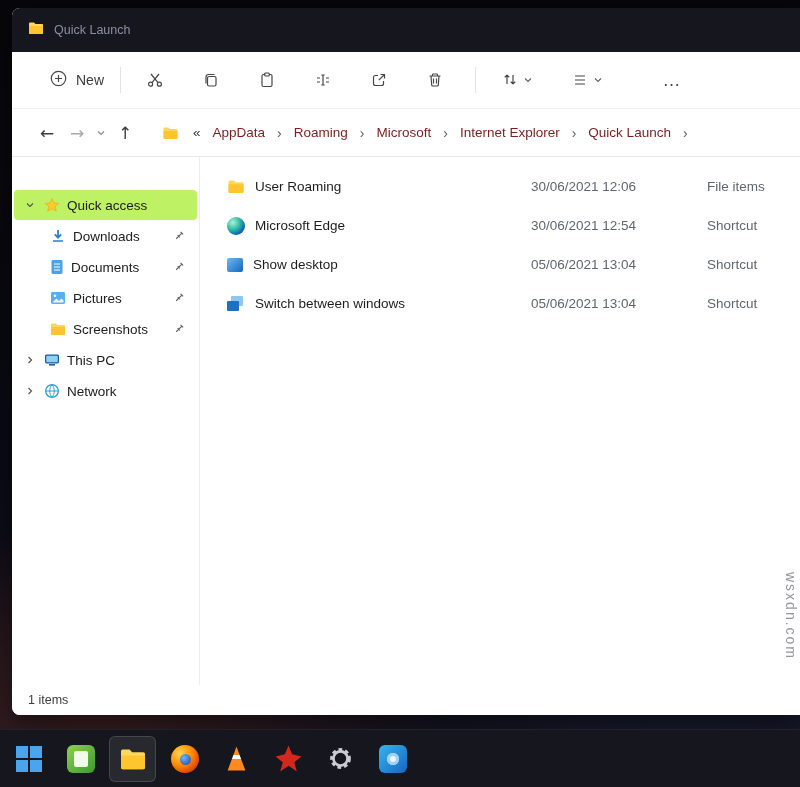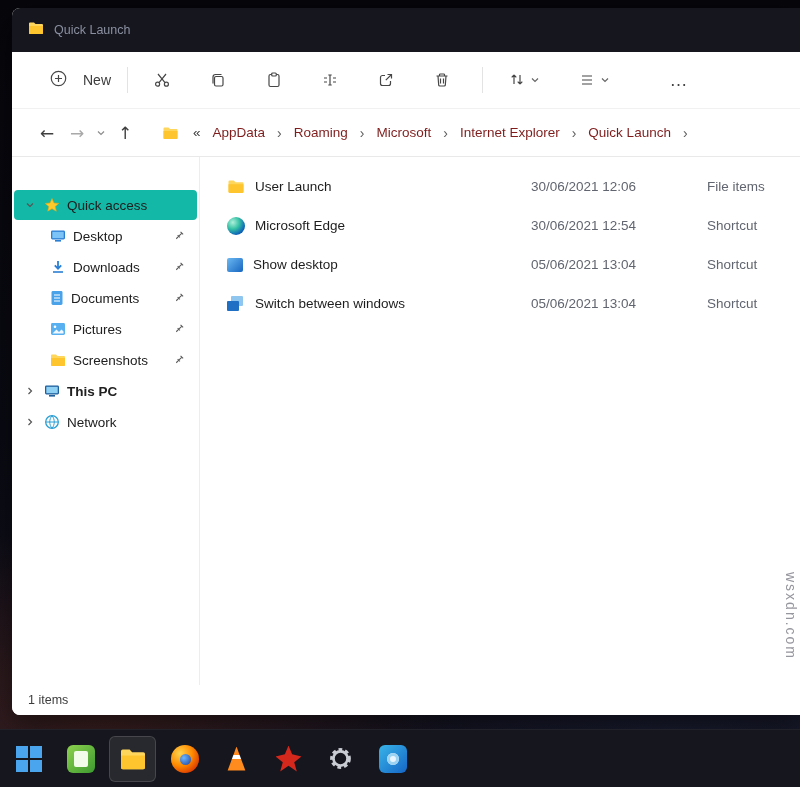--- a/index.html
+++ b/index.html
@@ -27,21 +27,21 @@
     height:44px; flex:0 0 44px; background:#16161f;
     display:flex; align-items:center; padding-left:16px; gap:10px;
   }
   .titlebar .title { color:#8a90a0; font-size:12.5px; }
 
   .toolbar {
     height:56px; flex:0 0 56px; background:#fff;
     display:flex; align-items:center; padding-left:26px;
   }
   .new-btn {
-    display:flex; align-items:center; gap:16px; border:none; background:transparent;
+    display:flex; align-items:center; gap:9px; border:none; background:transparent;
     font-family:inherit; font-size:14px; color:#3c3c3c; padding:8px 12px; border-radius:4px; cursor:pointer;
   }
   .icon-btn {
     width:40px; height:40px; display:flex; align-items:center; justify-content:center;
     border:none; background:transparent; border-radius:4px; cursor:pointer; margin-right:16px;
   }
   .icon-btn.grp { width:54px; gap:4px; }
   .vsep { width:1px; height:26px; background:#e3e3e3; margin:0 14px 0 4px; }
   .dots { font-size:18px; color:#444; letter-spacing:1px; line-height:10px; }
 
@@ -62,25 +62,25 @@
   .crumb-ovf { font-size:13.5px; color:#3a3a3a; padding:0 4px 0 10px; }
 
   .content { flex:1; display:flex; min-height:0; background:#fff; }
 
   
   .sidebar { width:188px; flex:0 0 188px; border-right:1px solid #ededed; padding-top:32px; }
   .side-item {
     height:30px; display:flex; align-items:center; gap:7px;
     font-size:13.5px; color:#202020; padding-left:8px; margin:1px 2px; border-radius:4px; cursor:pointer;
   }
-  .side-item.selected { background:#14b8a6; }
+  .side-item.selected { background:#bef264; }
   .side-item .chev { width:15px; display:flex; justify-content:center; }
   .side-child { padding-left:36px; }
   .pin { margin-left:auto; margin-right:12px; display:flex; }
-  .gap-top { margin-top:0;font-weight:bold; }
+  .gap-top { margin-top:0; }
 
   
   .main { flex:1; position:relative; padding:10px 0 0 18px; min-width:0; }
   .thead {
     display:grid; grid-template-columns:300px 176px 1fr; height:34px;
     align-items:center; font-size:13.5px; color:#61656f; position:relative;
   }
   .thead .col { padding-left:13px; border-left:1px solid #f1f1f1; height:20px; line-height:20px; cursor:pointer; }
   .thead .col.first { border-left:none; padding-left:19px; }
   .sort-caret { position:absolute; top:-6px; left:160px; }
@@ -283,37 +283,20 @@
               </svg>
           </span>
           <span style="display:flex">
             <svg width="16" height="16" viewBox="0 0 16 16">
                 <path d="M8 1.5 10 6l4.8.4-3.6 3.1 1.1 4.7L8 11.7l-4.3 2.5 1.1-4.7L1.2 6.4 6 6Z" fill="#ffca2a" stroke="#e4a616" stroke-width="0.6"></path>
               </svg>
           </span>
           <span>Quick access</span>
         </div>
 
-        <div class="side-item side-child">
-          <span style="display:flex">
-            <svg width="16" height="14" viewBox="0 0 16 14">
-                <rect x="1" y="1.5" width="14" height="9" rx="1.4" fill="#2a7fd4"></rect>
-                <rect x="2.3" y="2.8" width="11.4" height="6.4" fill="#7cc3f7"></rect>
-                <rect x="5" y="11" width="6" height="1.6" fill="#2a7fd4"></rect>
-              </svg>
-          </span>
-          <span>Desktop</span>
-          <span class="pin">
-            <svg width="12" height="12" viewBox="0 0 12 12">
-                <g transform="rotate(45 6 6)" stroke="#5a5a5a" fill="none" stroke-width="1.1">
-                  <path d="M6 1.8v4.5M4.2 2h3.6M4.4 6.3h3.2M6 6.3v3.6"></path>
-                </g>
-              </svg>
-          </span>
-        </div>
 
         <div class="side-item side-child">
           <span style="display:flex">
             <svg width="16" height="16" viewBox="0 0 16 16" fill="none" stroke="#2a7fd4" stroke-width="1.8">
                 <path d="M8 2v7M4.8 6.3 8 9.6l3.2-3.3"></path>
                 <path d="M3 13h10" stroke-width="1.6"></path>
               </svg>
           </span>
           <span>Downloads</span>
           <span class="pin">
@@ -413,21 +396,21 @@
       <div class="main">
 
         <div class="trow">
           <span class="name-cell">
             <span style="display:flex">
               <svg width="18" height="15" viewBox="0 0 16 14">
                   <path d="M1 2.5Q1 1.5 2 1.5L6 1.5 7.5 3 14 3Q15 3 15 4L15 12Q15 13 14 13L2 13Q1 13 1 12Z" fill="#ffd65c"></path>
                   <path d="M1 5 15 5 15 12Q15 13 14 13L2 13Q1 13 1 12Z" fill="#fec52e"></path>
                 </svg>
             </span>
-            <span>User Launch</span>
+            <span>User Roaming</span>
           </span>
           <span class="cell-dim">30/06/2021 12:06</span>
           <span class="cell-dim">File items</span>
         </div>
 
         <div class="trow">
           <span class="name-cell">
             <span class="edge-icon"></span>
             <span>Microsoft Edge</span>
           </span>

